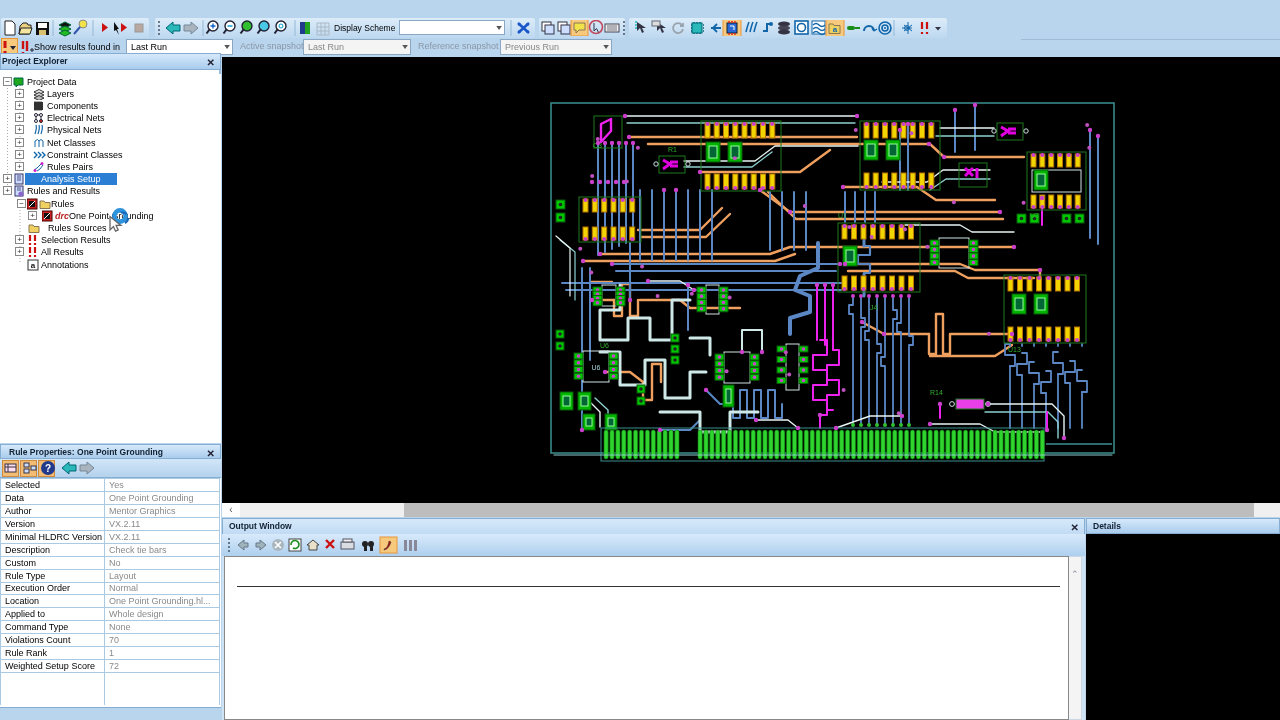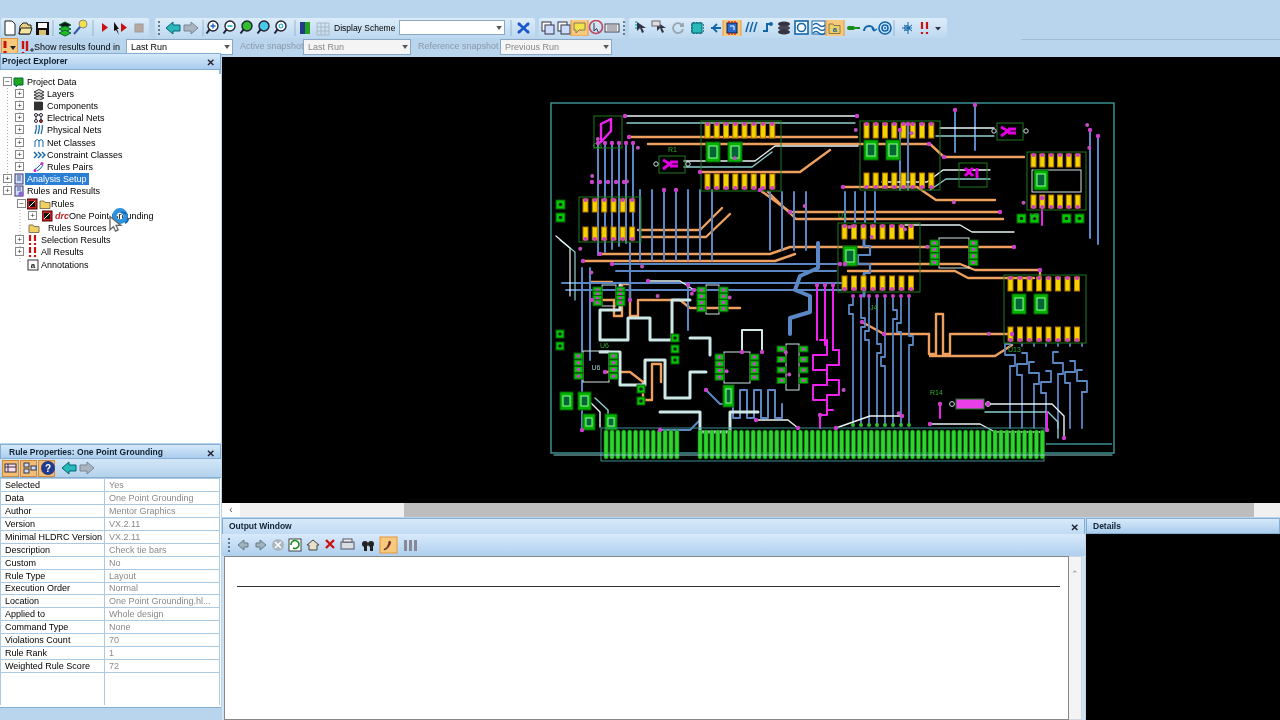--- a/index.html
+++ b/index.html
@@ -1014,21 +1014,21 @@
         <circle cx="2" cy="9.5" r="1.5" fill="#c2c"></circle>
       </svg>
       <span style="position:absolute;left:47px;top:0">Rules Pairs</span>
     </div>
     <div class="ti" style="left:0;top:99.1px;width:221px">
       <span class="exp" style="left:3px">+</span>
       <svg class="tic" style="left:13px" width="13" height="12" viewBox="0 0 13 12">
         <rect x="2" y="1" width="8" height="10" fill="#cdf" stroke="#336"></rect>
         <path d="M4 3 h4 M4 5 h4 M4 7 h4" stroke="#336" stroke-width="0.8"></path>
       </svg>
-      <span style="position:absolute;left:25px;top:0;background:#2a7fd4;color:#fff;padding:0 2px">Analysis Setup</span>
+      <span style="position:absolute;left:25px;top:0;background:#2a7fd4;color:#fff;padding:0 16px">Analysis Setup</span>
     </div>
     <div class="ti" style="left:0;top:111.3px;width:221px">
       <span class="exp" style="left:3px">+</span>
       <svg class="tic" style="left:13px" width="13" height="12" viewBox="0 0 13 12">
         <rect x="2" y="1" width="8" height="10" fill="#cdf" stroke="#336"></rect>
         <path d="M4 3 h4 M4 5 h4" stroke="#336" stroke-width="0.8"></path>
         <circle cx="8" cy="9" r="2.6" fill="#86c"></circle>
       </svg>
       <span style="position:absolute;left:27px;top:0">Rules and Results</span>
     </div>
@@ -1157,21 +1157,21 @@
       </tr>
       <tr>
         <td class="k">Violations Count</td>
         <td class="v">70</td>
       </tr>
       <tr>
         <td class="k">Rule Rank</td>
         <td class="v">1</td>
       </tr>
       <tr>
-        <td class="k">Weighted Rule Score</td>
+        <td class="k">Weighted Setup Score</td>
         <td class="v">72</td>
       </tr>
       <tr style="height:32px">
         <td class="k" style="border-bottom:none"></td>
         <td class="v" style="border-bottom:none"></td>
       </tr>
     </tbody>
   </table>
 <div class="abs" id="rpbot"></div>
 

